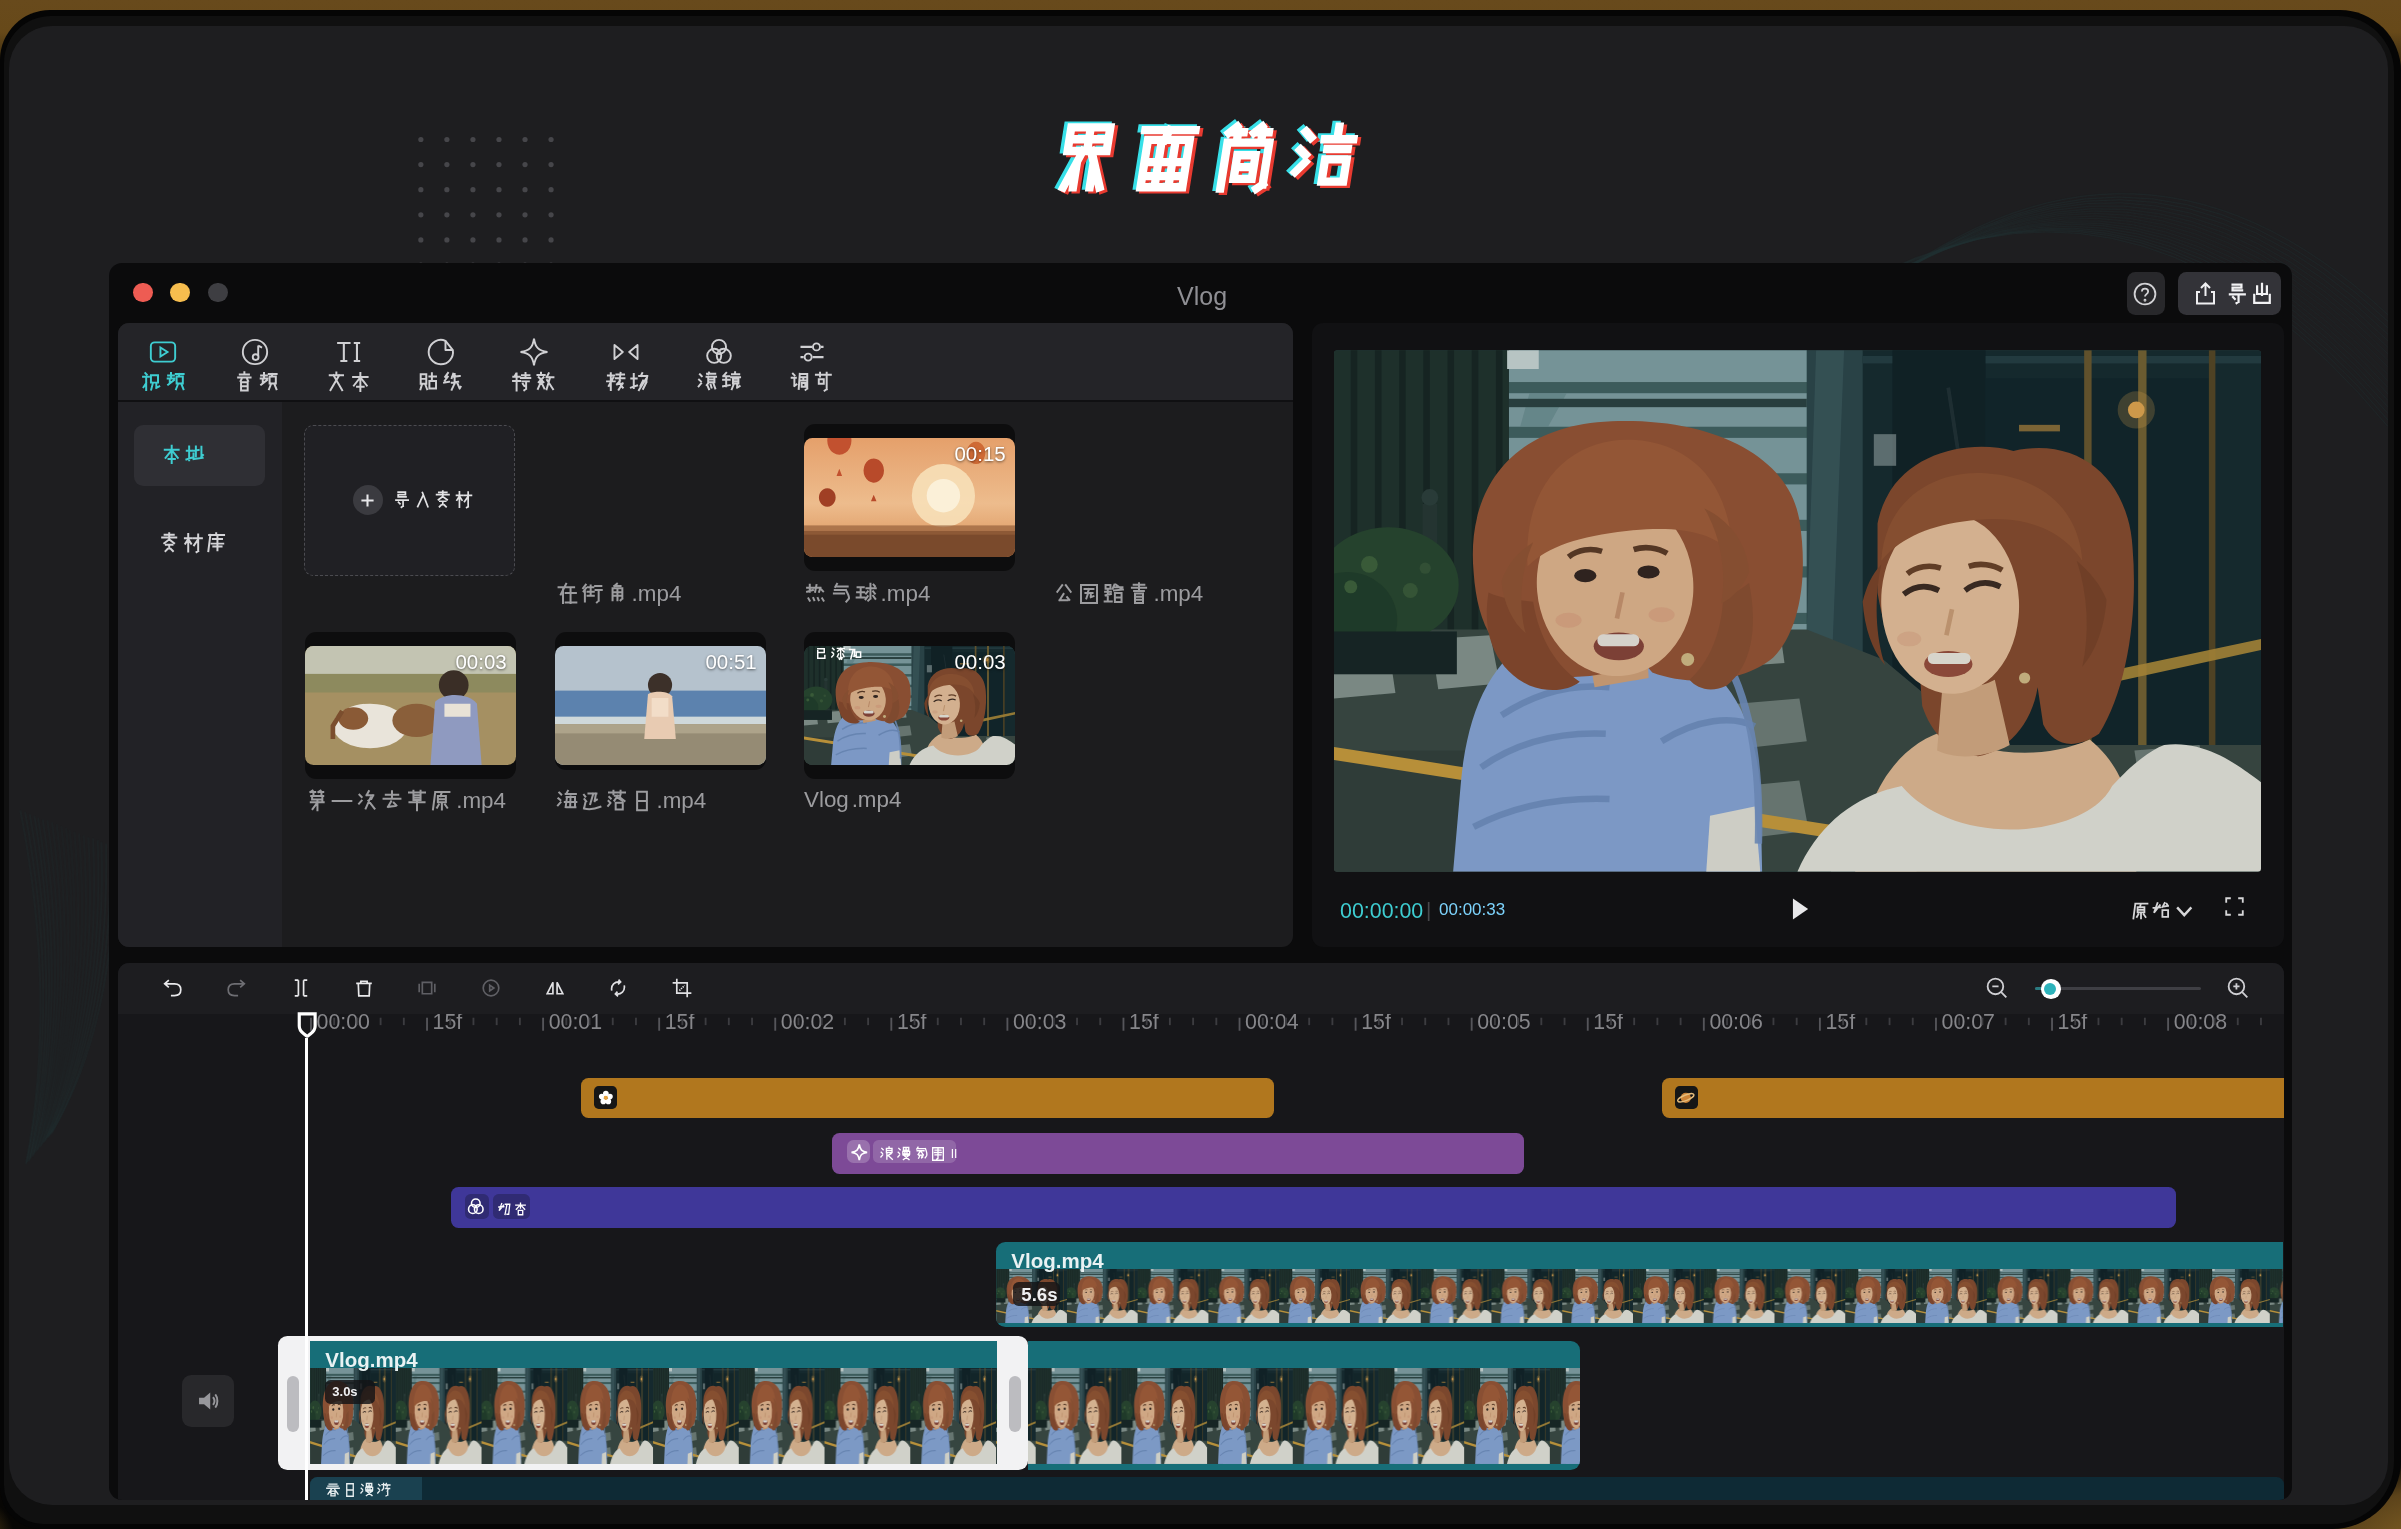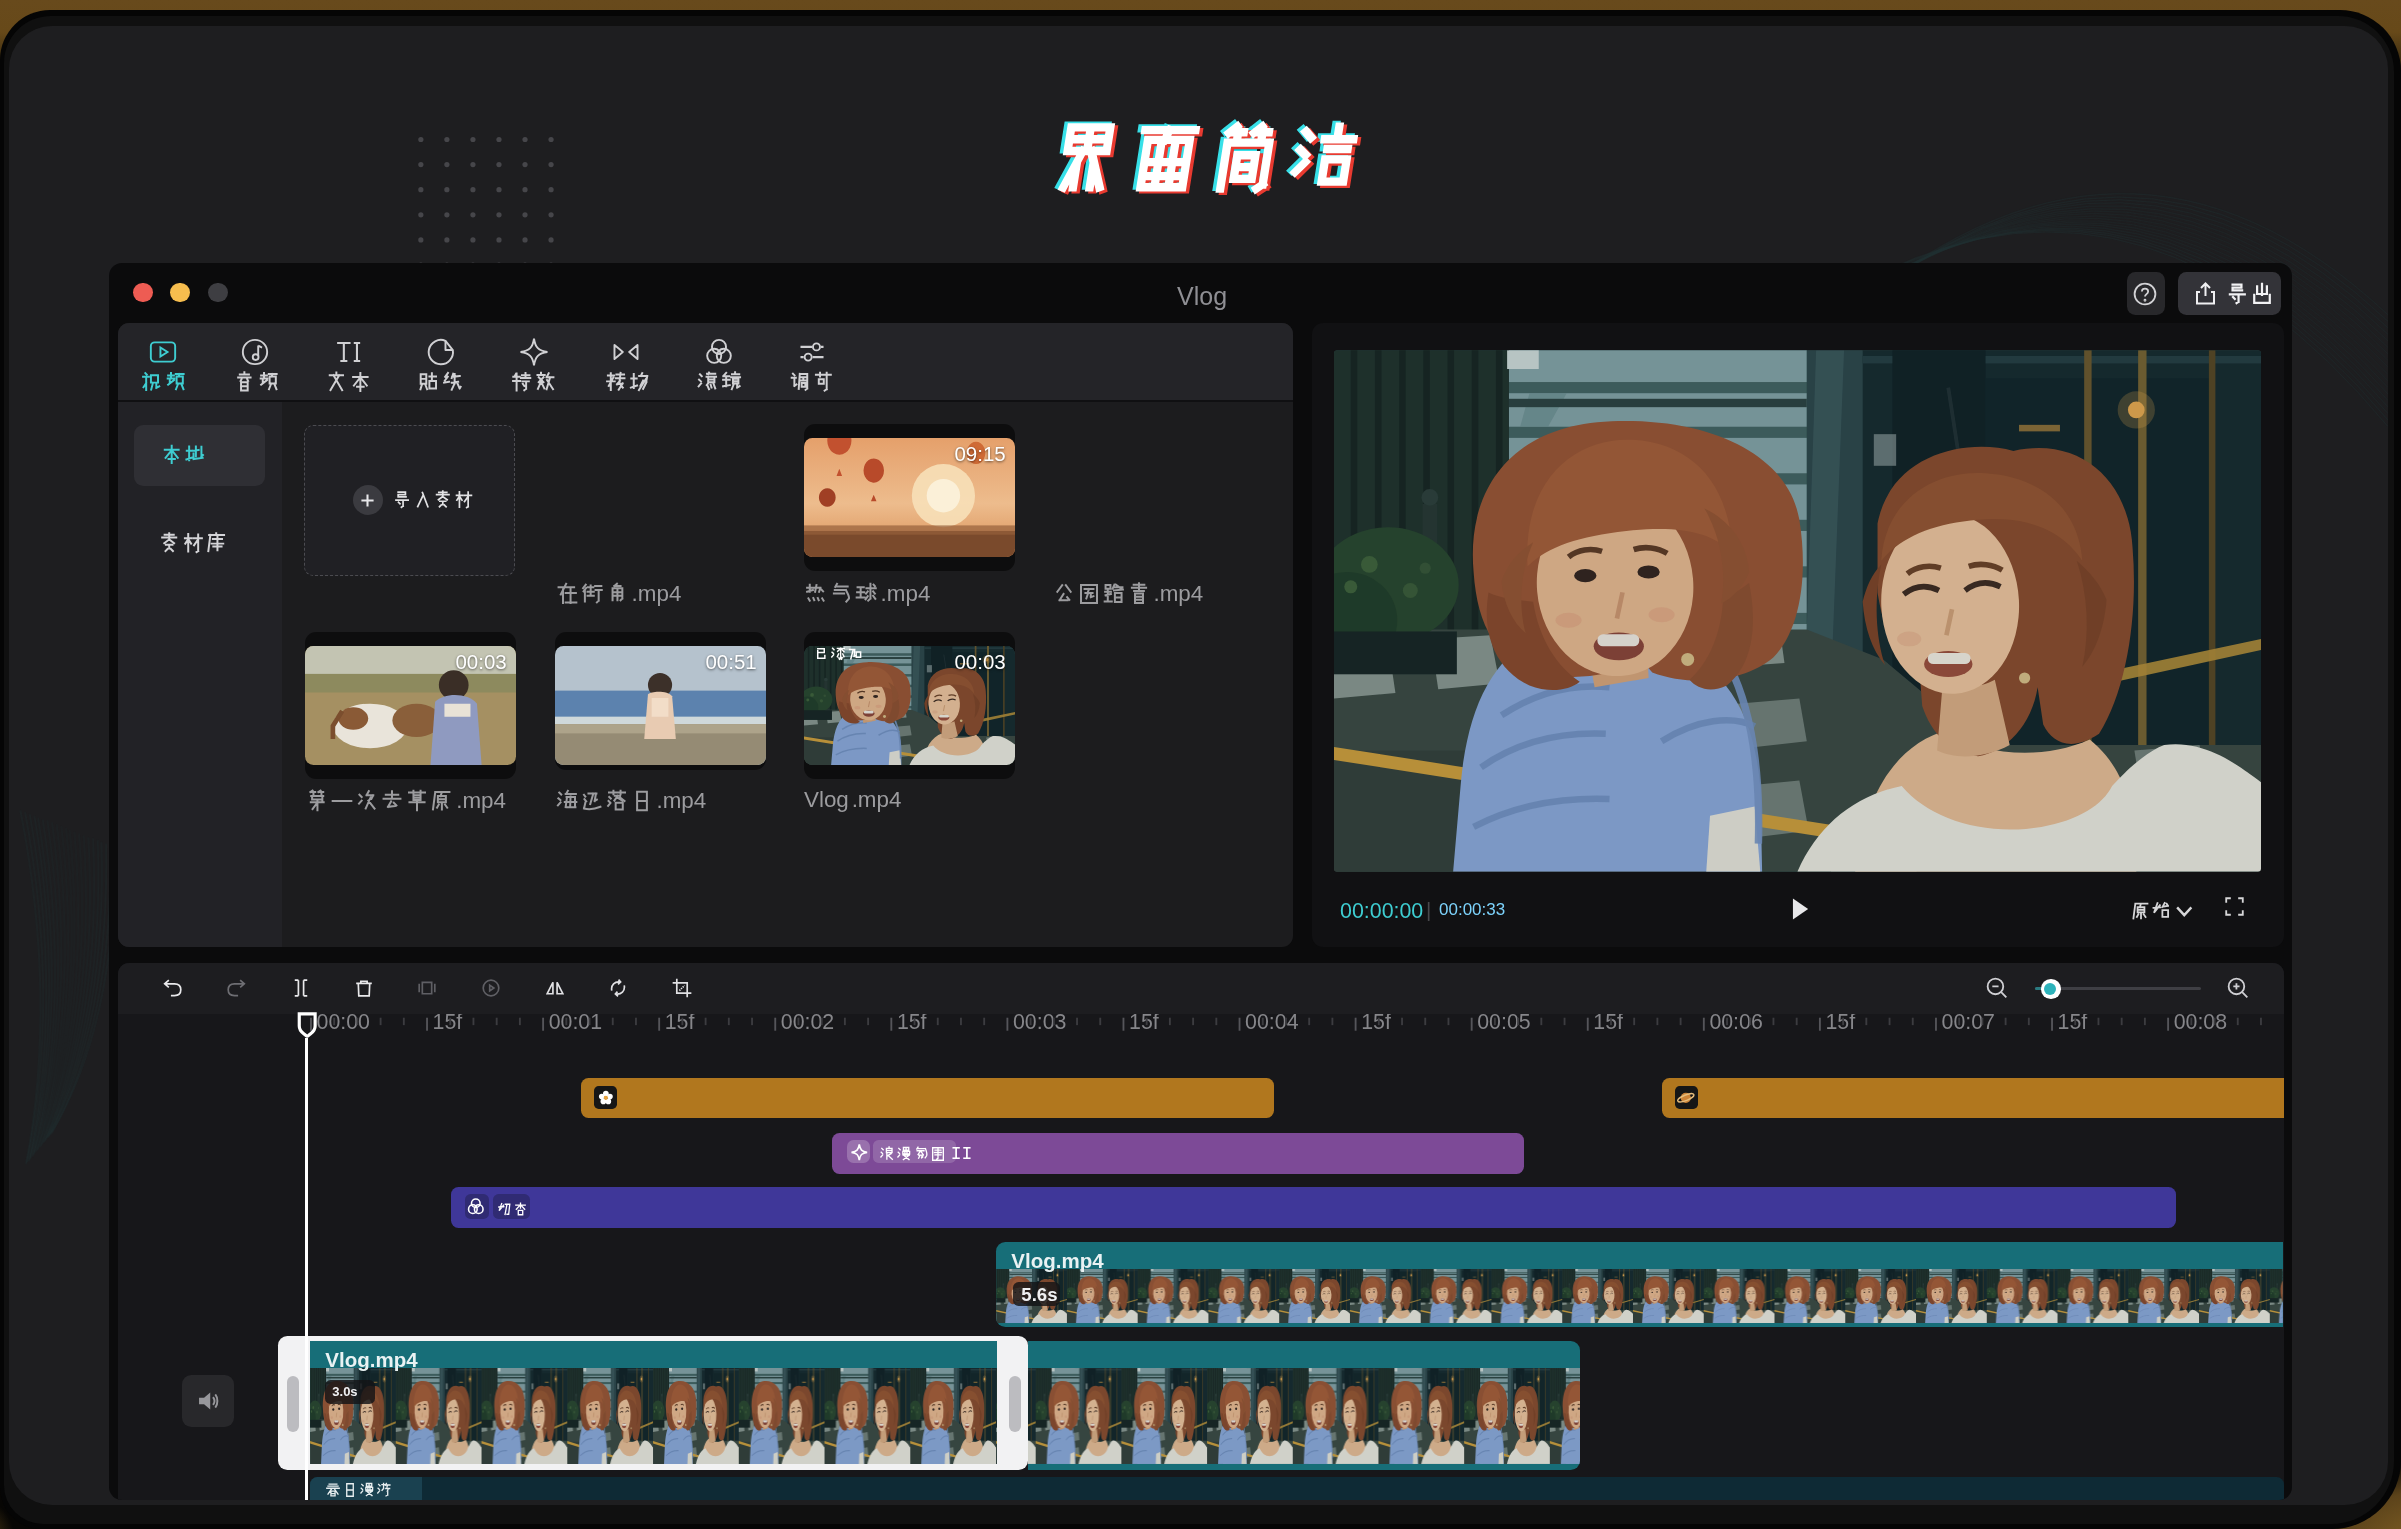--- a/index.html
+++ b/index.html
@@ -310,21 +310,21 @@
 <rect width="227" height="128" fill="url(#sk)"></rect>
 <circle cx="150" cy="62" r="34" fill="#f7e0b8" opacity="0.9"></circle>
 <circle cx="150" cy="62" r="18" fill="#fbf0d8"></circle>
 <rect x="0" y="100" width="227" height="28" fill="#7a4a2c"></rect>
 <rect x="0" y="94" width="227" height="10" fill="#96603a" opacity="0.7"></rect>
 <path d="M38 18 a13 15 0 1 1 0.1 0 M38 33 l-3 8 h6 Z" fill="#c2512f"></path>
 <path d="M75 48 a11 13 0 1 1 0.1 0 M75 61 l-3 7 h6 Z" fill="#b84a2a"></path>
 <path d="M25 74 a9 10 0 1 1 0.1 0" fill="#a03f24"></path>
 <path d="M185 28 a10 12 0 1 1 0.1 0" fill="#cf6a35"></path>
           </svg></div>
-        <div class="txt" style="right:9.3px;top:19.6px;font-size:20.5px;color:#fff;text-shadow:0 0.9px 2.8px rgba(0,0,0,.6)">09:15</div>
+        <div class="txt" style="right:9.3px;top:19.6px;font-size:20.5px;color:#fff;text-shadow:0 0.9px 2.8px rgba(0,0,0,.6)">00:15</div>
       </div>
       <div class="abs" style="left:695px;top:319px"><span style="display:inline-flex;align-items:center;font-size:22.4px;color:#9c9c9f;line-height:1">
           <span style="display:inline-flex;align-items:center;vertical-align:middle">
             <svg width="24" height="24" viewBox="-4 -4 108 108" style="margin-right:0.9px">
               <path d="M22 8L22 40M10 22L36 22M10 40L36 32M52 10L46 40M44 22L70 22M70 22L64 40M74 30L82 38M16 70L22 80M38 68L42 78M58 68L62 78M78 70L84 80" fill="none" stroke="#9c9c9f" stroke-width="9" stroke-linecap="square"></path>
             </svg>
             <svg width="24" height="24" viewBox="-4 -4 108 108" style="margin-right:0.9px">
               <path d="M32 4L24 18M28 16L80 16M22 32L72 32M18 48L64 48M72 32 C 80 48 88 60 86 70 L74 84" fill="none" stroke="#9c9c9f" stroke-width="9" stroke-linecap="square"></path>
             </svg>
             <svg width="24" height="24" viewBox="-4 -4 108 108" style="margin-right:0px">
@@ -641,21 +641,21 @@
             </svg>
             <svg width="16" height="16" viewBox="-4 -4 108 108" style="margin-right:0.9px">
               <path d="M15 12L24 21M11 38L20 46M9 70L21 56M46 6H82V24H46ZM64 6L64 24M42 32H88V50H42ZM56 32L56 50M70 32L70 50M44 58L86 58M48 58L84 88M84 58L46 88" fill="none" stroke="#ffffff" stroke-width="9" stroke-linecap="square"></path>
             </svg>
             <svg width="16" height="16" viewBox="-4 -4 108 108" style="margin-right:0.9px">
               <path d="M30 4L22 16M28 14L80 14M24 28L70 28M80 14 C 88 34 92 52 88 62 L78 76M42 36L30 54M52 36L64 52M34 58L66 58M58 58L54 76M54 76L62 70M44 58L34 78" fill="none" stroke="#ffffff" stroke-width="9" stroke-linecap="square"></path>
             </svg>
             <svg width="16" height="16" viewBox="-4 -4 108 108" style="margin-right:0px">
               <path d="M14 8H86V92H14ZM30 24L70 24M26 40L74 40M30 56L70 56M50 16L50 78M50 78L42 84" fill="none" stroke="#ffffff" stroke-width="9" stroke-linecap="square"></path>
             </svg>
-          </span><span style="font-size:18px;color:#fff;margin-left:4.7px;font-family:Liberation Mono, monospace;vertical-align:middle">II</span></div>
+          </span><span style="font-size:12px;color:#fff;margin-left:4.7px;font-family:Liberation Sans, sans-serif;vertical-align:middle">II</span></div>
         <div class="abs" style="left:333px;top:224px;width:1725px;height:41px;background:#3f3799;border-radius:7.5px"></div>
         <div class="abs" style="left:347px;top:231px;width:24px;height:25px;background:rgba(14,16,30,0.30);border-radius:5.6px"></div>
         <svg class="abs" style="left:348px;top:234px" width="19.6" height="19.6" viewBox="0 0 100 100" fill="none" stroke="#fff" stroke-width="8">
           <circle cx="50" cy="32" r="22"></circle>
           <circle cx="35" cy="62" r="22"></circle>
           <circle cx="65" cy="62" r="22"></circle>
         </svg>
         <div class="abs" style="left:375px;top:231px;width:37px;height:25px;background:rgba(14,16,30,0.30);border-radius:5.6px"></div>
         <div class="abs" style="left:379px;top:236px"><span style="display:inline-flex;align-items:center;vertical-align:middle">
             <svg width="15" height="15" viewBox="-4 -4 108 108" style="margin-right:0.9px">

